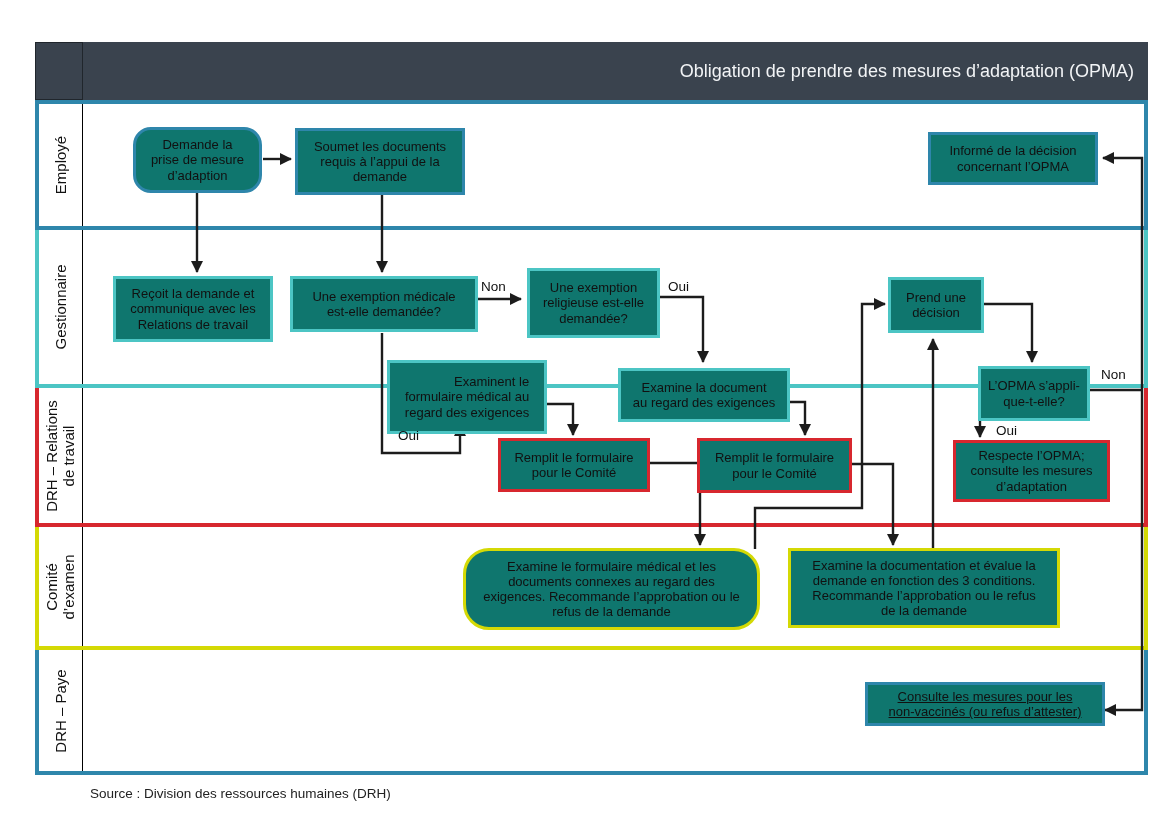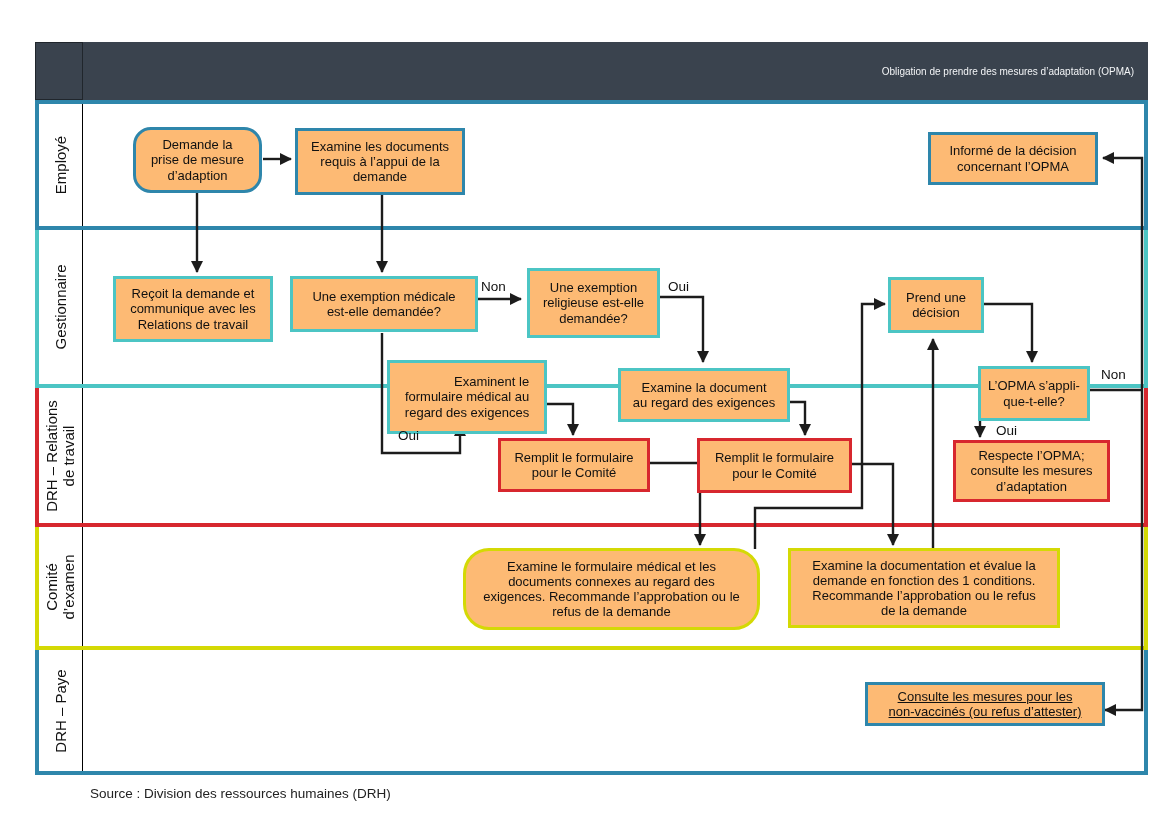--- a/index.html
+++ b/index.html
@@ -13,36 +13,36 @@
   *{margin:0;padding:0;box-sizing:border-box;}
   body{font-family:"Liberation Sans", sans-serif;background:#fff;}
   #page{position:relative;width:1170px;height:834px;background:#fff;overflow:hidden;}
 
   #frame{position:absolute;left:35px;top:42px;width:1113px;}
 
   
   #header{display:flex;align-items:center;height:58px;background:var(--dark);color:#fff;}
   #header .corner{width:48px;height:100%;border:1px solid #20262c;flex:none;}
   #header .title{font-size:20px;margin-left:9px;letter-spacing:.2px;}
-  #header .subtitle{margin-left:auto;margin-right:14px;font-size:10px;color:#f2f4f6;}
+  #header .subtitle{margin-left:auto;margin-right:14px;font-size:18px;color:#f2f4f6;}
 
   
   .lane{display:flex;position:relative;background:#fff;}
   .lane.blue{border-left:4px solid var(--blue);border-right:4px solid var(--blue);border-bottom:4px solid var(--blue);}
   .lane.teal{border-left:4px solid var(--teal);border-right:4px solid var(--teal);border-bottom:4px solid var(--teal);}
   .lane.red{border-left:4px solid var(--red);border-right:4px solid var(--red);border-bottom:4px solid var(--red);}
   .lane.yellow{border-left:4px solid var(--yellow);border-right:4px solid var(--yellow);border-bottom:4px solid var(--yellow);}
   .lane.top-blue{border-top:4px solid var(--blue);}
   .lane-label{width:44px;flex:none;position:relative;border-right:1px solid #000;background:#fff;}
   .lane-label span{position:absolute;left:50%;top:50%;transform:translate(-50%,-50%) rotate(-90deg);
     font-size:15px;color:#111;text-align:center;white-space:pre-line;line-height:1.12;}
   .lane-content{flex:1;}
 
   
-  .node{position:absolute;background:#fdba74;display:flex;align-items:center;justify-content:center;
+  .node{position:absolute;background:#0f766e;display:flex;align-items:center;justify-content:center;
     text-align:center;font-size:13px;line-height:1.16;color:#111;padding:2px 4px;z-index:5;}
   .node span{white-space:pre-line;}
   .node.blue{border:3px solid var(--blue);}
   .node.teal{border:3px solid var(--teal);}
   .node.red{border:3px solid var(--red);}
   .node.yellow{border:3px solid var(--yellow);}
   .node.rounded{border-radius:18px;border-width:3.5px;}
 
   
   #edges{position:absolute;left:0;top:0;z-index:4;pointer-events:none;}
@@ -122,21 +122,21 @@
     <path d="M1142,390 V710 H1105" marker-end="url(#arr)"></path>
   </svg>
 
   <div id="nodes-layer">
       <div class="node blue rounded" style="left: 133px; top: 127px; width: 129px; height: 66px;">
         <span>Demande la
 prise de mesure
 d’adaption</span>
       </div>
       <div class="node blue" style="left: 295px; top: 128px; width: 170px; height: 67px;">
-        <span>Examine les documents
+        <span>Soumet les documents
 requis à l’appui de la
 demande</span>
       </div>
       <div class="node blue" style="left: 928px; top: 132px; width: 170px; height: 53px;">
         <span>Informé de la décision
 concernant l’OPMA</span>
       </div>
       <div class="node teal" style="left: 113px; top: 276px; width: 160px; height: 66px;">
         <span>Reçoit la demande et
 communique avec les
@@ -182,21 +182,21 @@
 d’adaptation</span>
       </div>
       <div class="node yellow" style="left: 463px; top: 548px; width: 297px; height: 82px; border-radius: 26px;">
         <span>Examine le formulaire médical et les
 documents connexes au regard des
 exigences. Recommande l’approbation ou le
 refus de la demande</span>
       </div>
       <div class="node yellow" style="left: 788px; top: 548px; width: 272px; height: 80px;">
         <span>Examine la documentation et évalue la
-demande en fonction des 1 conditions.
+demande en fonction des 3 conditions.
 Recommande l’approbation ou le refus
 de la demande</span>
       </div>
       <div class="node blue" style="left: 865px; top: 682px; width: 240px; height: 44px; text-decoration: underline;">
         <span>Consulte les mesures pour les
 non-vaccinés (ou refus d’attester)</span>
       </div>
     </div>
   <div id="labels-layer">
       <div class="edge-label" style="left: 481px; top: 279px;">Non</div>

